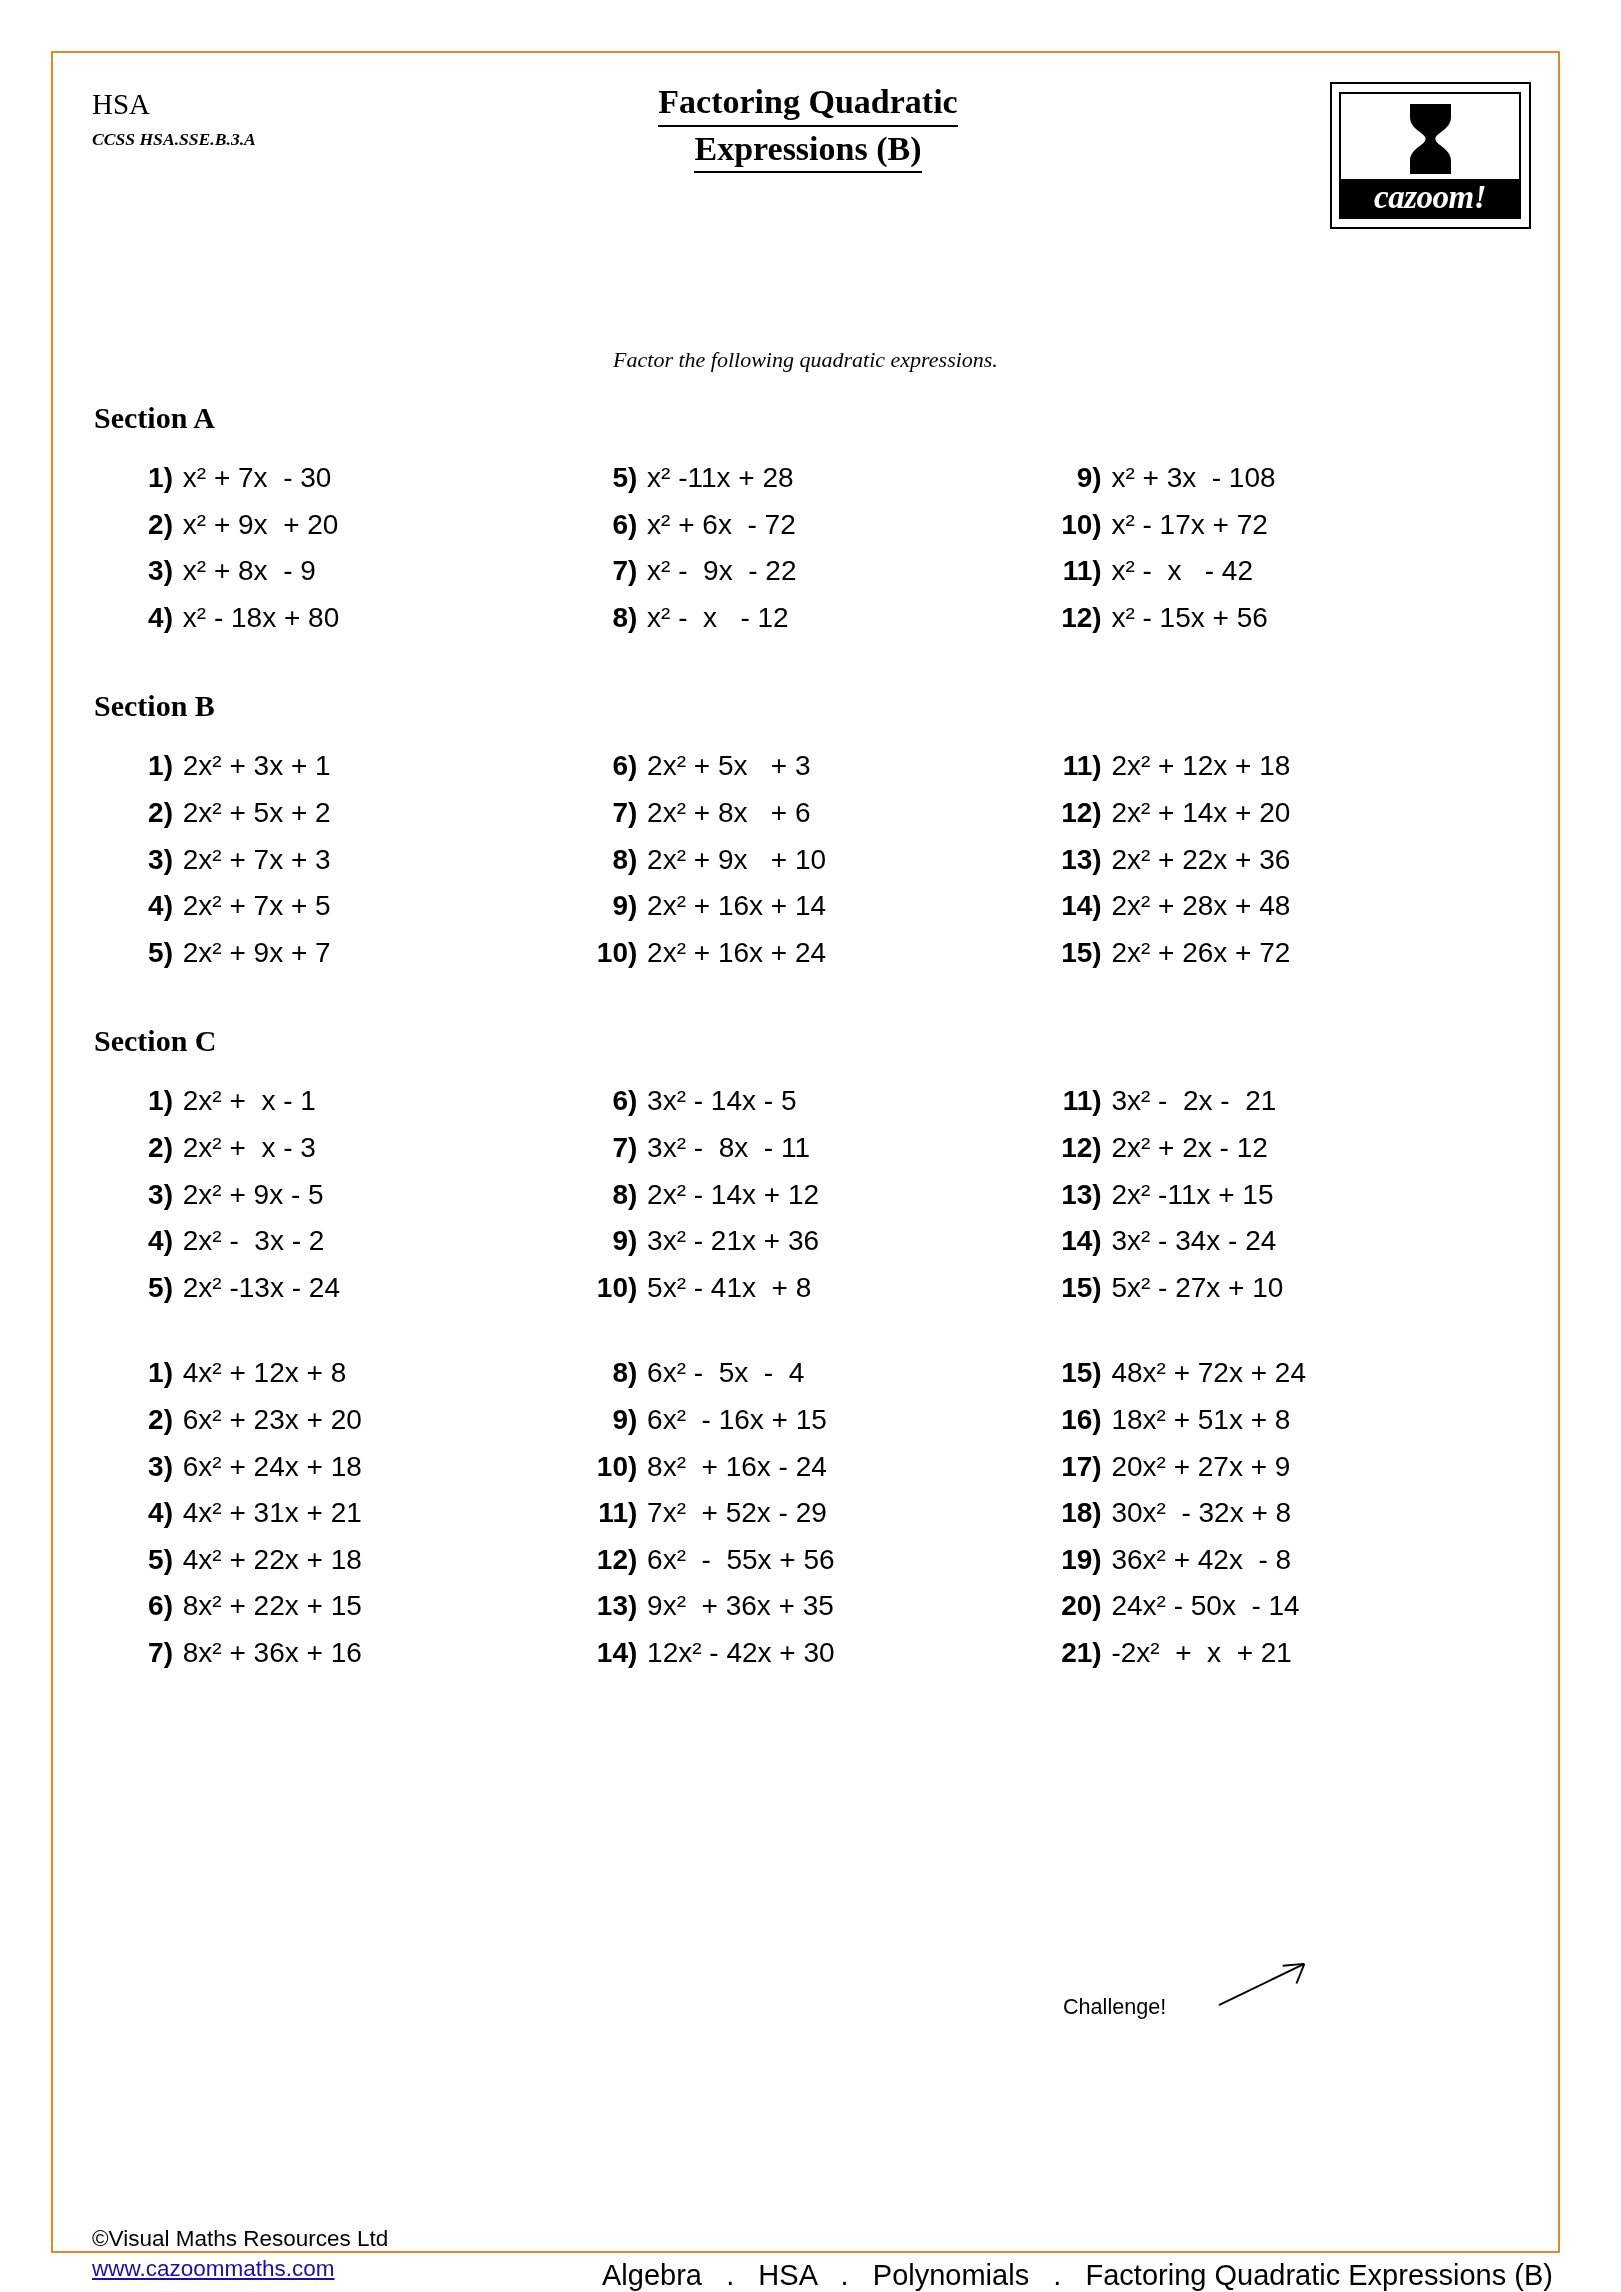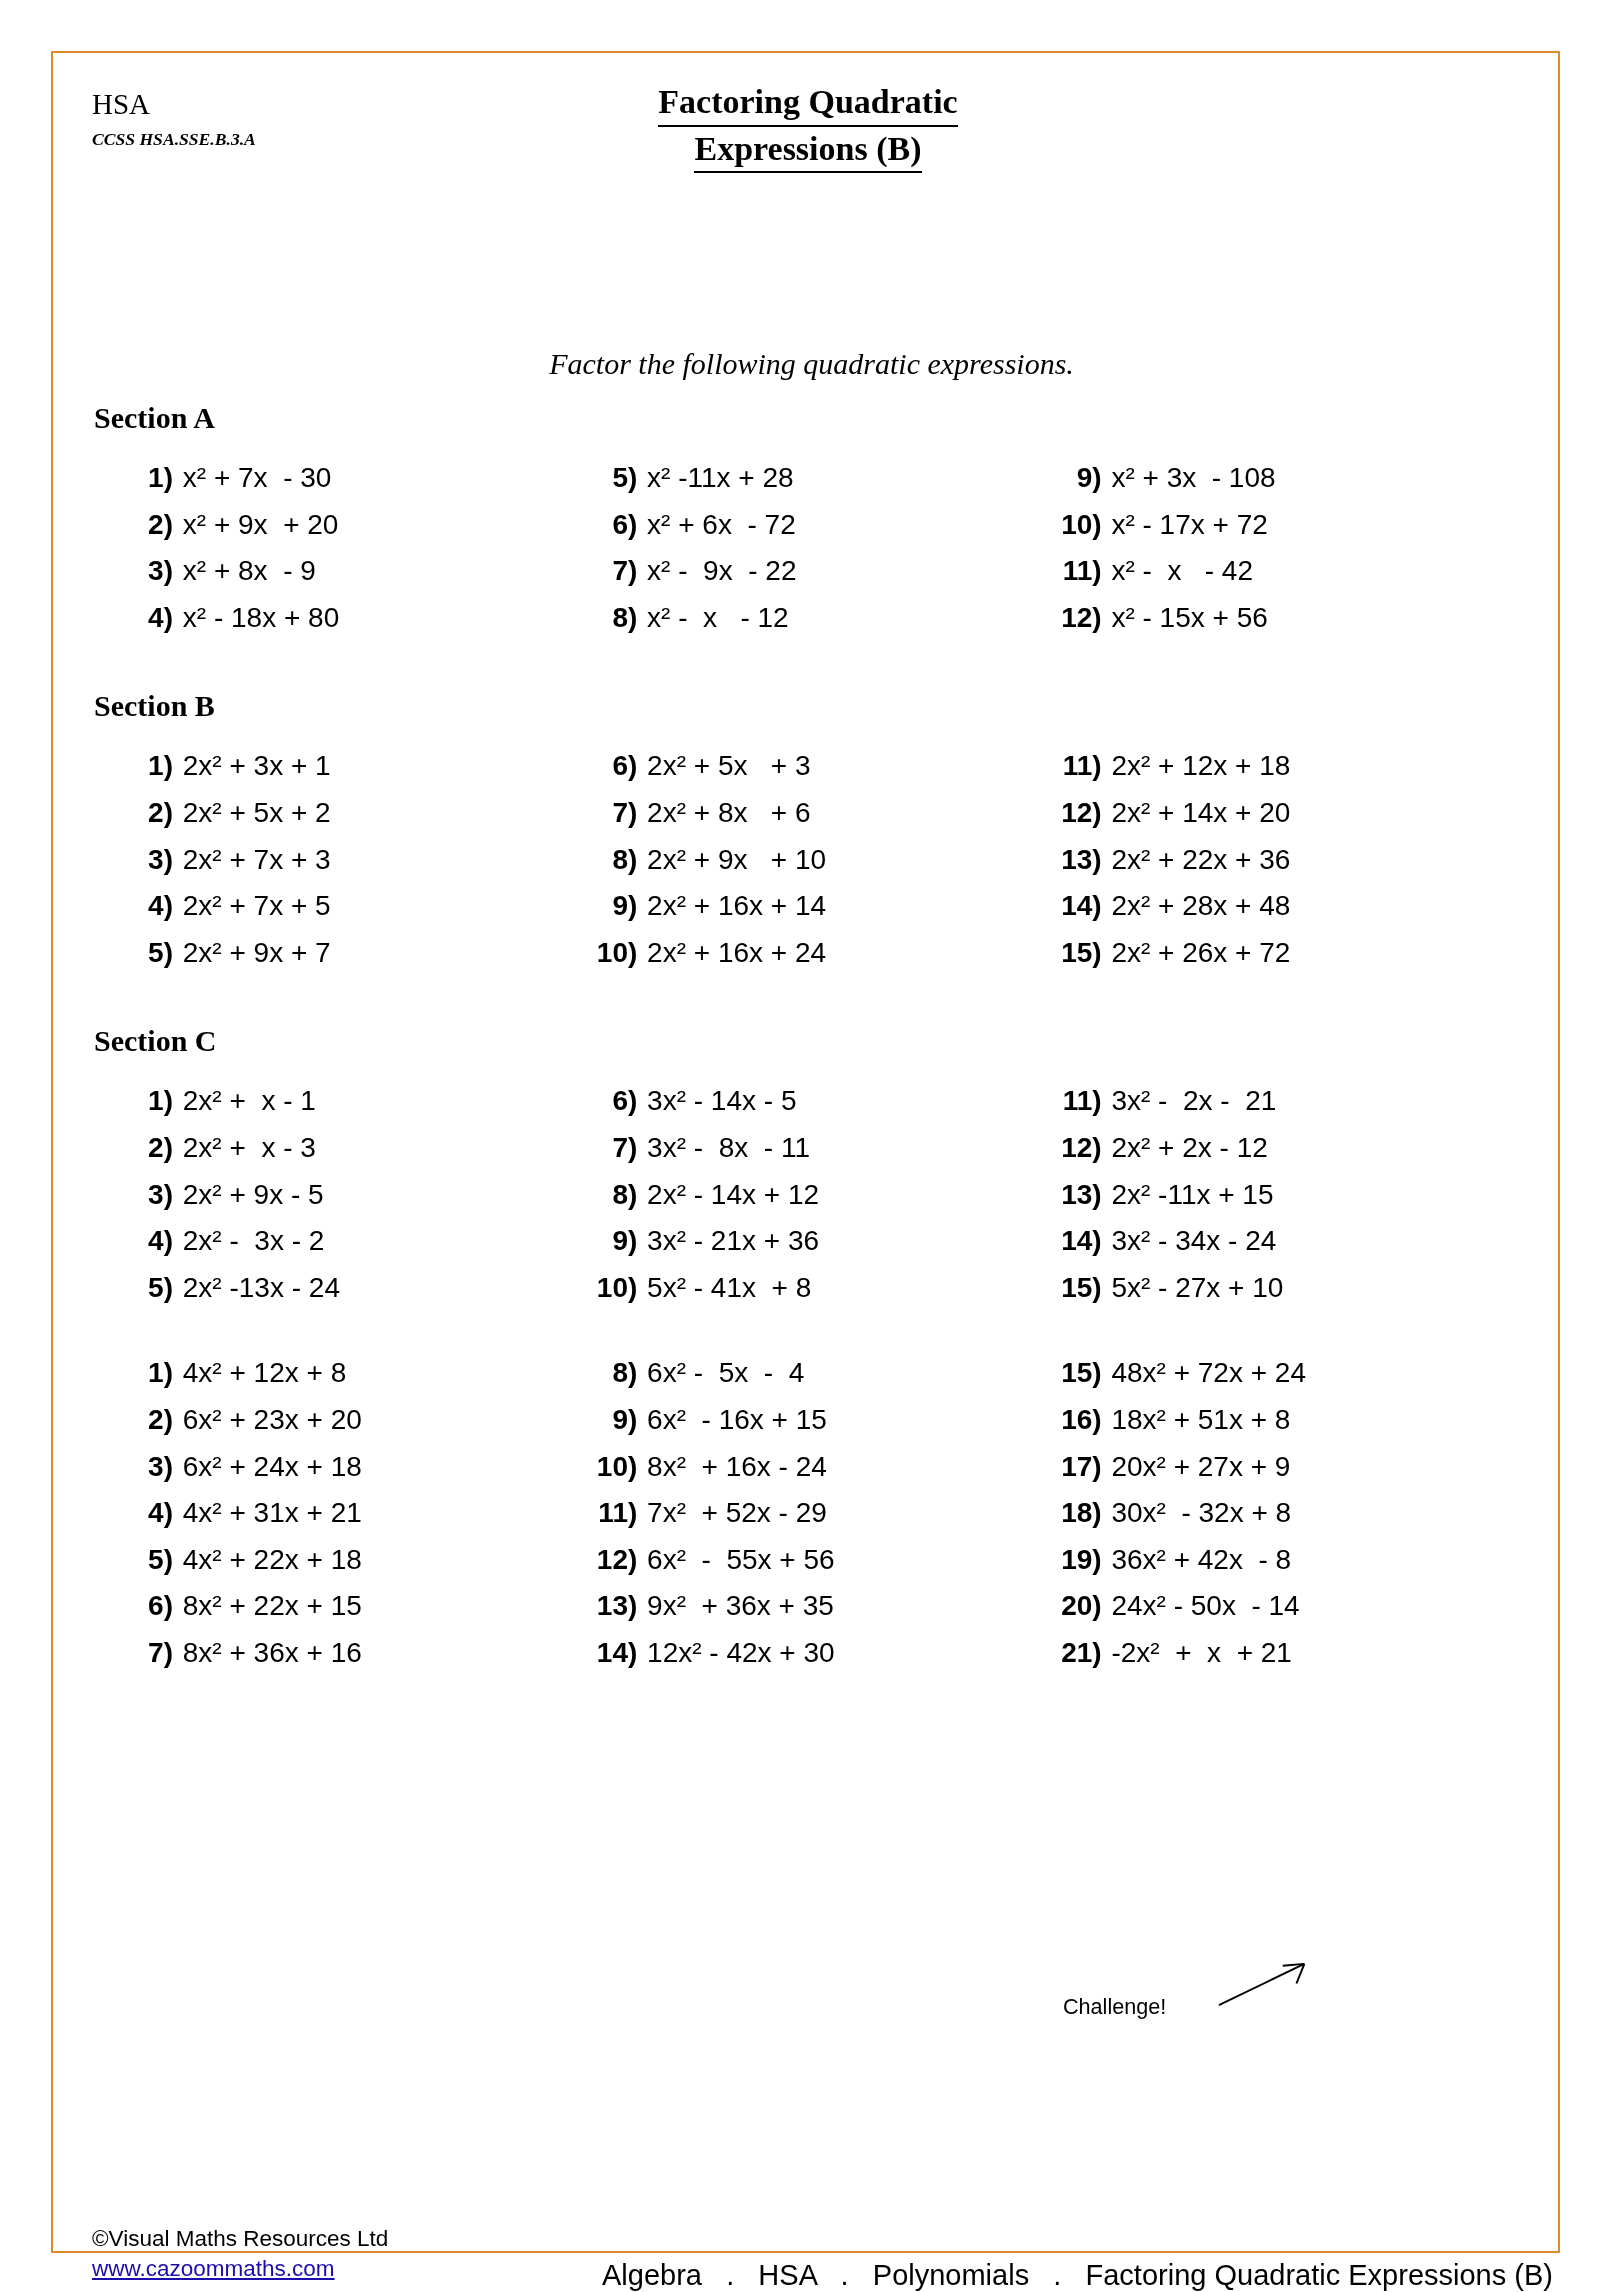--- a/index.html
+++ b/index.html
@@ -106,22 +106,21 @@
   }
   
   .instruction {
     position: absolute;
     left: 0;
     top: 294px;
     width: 100%;
     text-align: center;
     font-family: "Liberation Serif", serif;
     font-style: italic;
-    font-size: 30px;
-    padding-left: 6px;
+    font-size: 22px;
   }
   .content {
     position: absolute;
     left: 0;
     top: 348px;
     width: 100%;
   }
   .section {
     margin-bottom: 0;
   }
@@ -201,20 +200,30 @@
 <body>
 
 <div class="page">
 
   <div class="header">
     <div class="hsa-code">HSA</div>
     <div class="hsa-sub">CCSS HSA.SSE.B.3.A</div>
     <div class="title">
       <span>Factoring Quadratic</span><br>
       <span>Expressions (B)</span>
+    </div>
+    <div class="logo">
+      <div class="logo-inner">
+        <div class="logo-shape">
+          <svg width="69" height="78" viewBox="0 0 70 80">
+            <path d="M14 4 H56 V18 C56 30 40 34 40 40 C40 46 56 50 56 62 V76 H14 V62 C14 50 30 46 30 40 C30 34 14 30 14 18 Z" fill="#000"></path>
+          </svg>
+        </div>
+        <div class="logo-word">cazoom!</div>
+      </div>
     </div>
   </div>
 
   <div class="instruction">Factor the following quadratic expressions.</div>
 
   <div class="content">
 
     <div class="section">
       <div class="section-title">Section A</div>
       <div class="cols">

